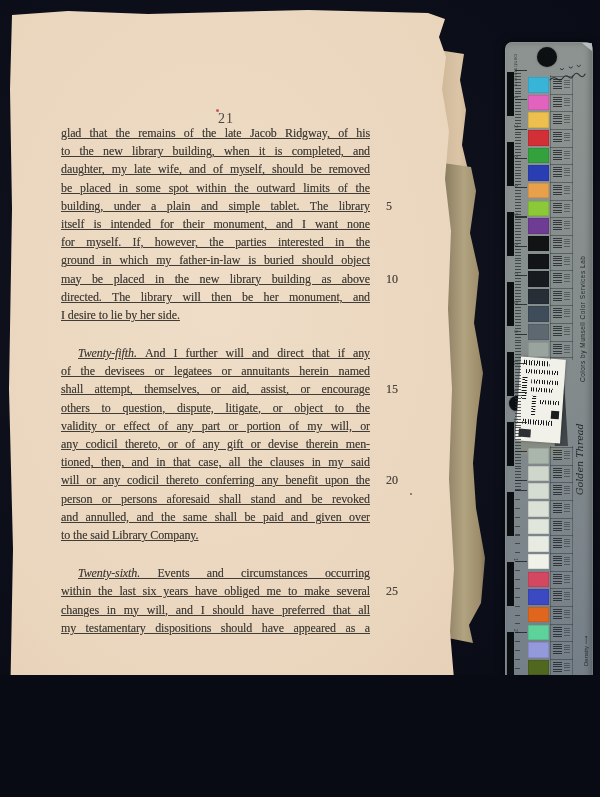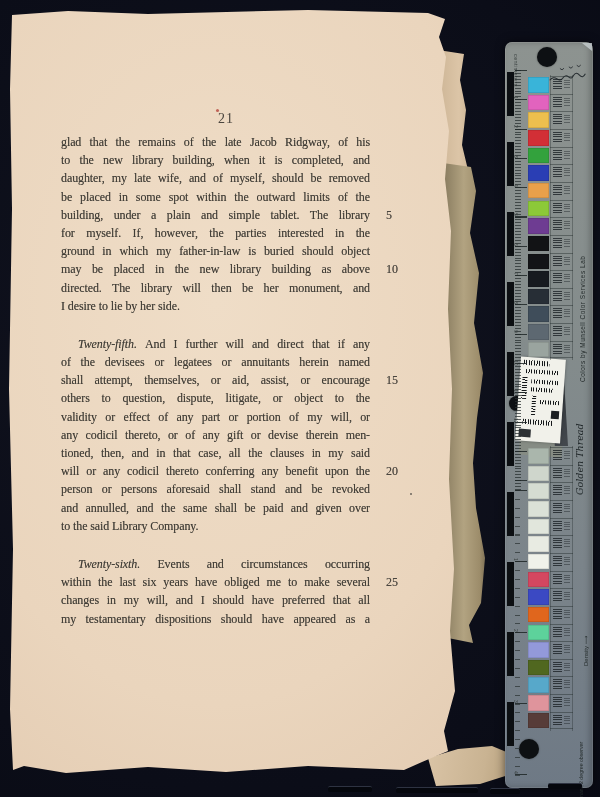--- a/index.html
+++ b/index.html
@@ -1,37 +1,37 @@
 <!DOCTYPE html>
 <html><head>
 <meta charset="utf-8">
 <style>
   html,body{margin:0;padding:0;background:#090b14;}
-  .stage{position:relative;width:600px;height:797px;overflow:hidden;
+  .stage{position:relative;width:600px;height:675px;overflow:hidden;
          background:radial-gradient(120% 90% at 40% 45%, #11131f 0%, #0b0d18 60%, #070810 100%);
          font-family:"Liberation Serif", serif;}
   
   .under{position:absolute;pointer-events:none;}
   #under-top{left:438px;top:50px;width:38px;height:132px;
     background:linear-gradient(90deg,#cdb596,#dcc5a7 55%,#c3ab8a);
     clip-path:polygon(0 0,26px 4px,22px 30px,28px 60px,24px 95px,30px 120px,26px 132px,0 128px);}
   #under-strip{left:443px;top:163px;width:46px;height:480px;
     background:linear-gradient(90deg,#877a5e,#b2a381 45%,#9c8c6a 80%,#6e614a);
     clip-path:polygon(0 0,28px 4px,33px 28px,27px 70px,36px 110px,31px 160px,40px 210px,34px 255px,30px 300px,33px 345px,42px 395px,38px 440px,26px 462px,30px 480px,0 474px);}
   #under-flap{left:428px;top:746px;width:92px;height:44px;
     background:linear-gradient(100deg,#dac4a6,#c9b392 60%,#b19a77);
     clip-path:polygon(0 12px,30px 3px,64px 0,88px 10px,90px 26px,52px 38px,8px 40px);}
   #page{position:absolute;left:8px;top:9px;width:452px;height:768px;
     background:radial-gradient(125% 105% at 46% 38%, #efddc7 0%, #ead5bd 50%, #e2cab0 80%, #d6ba99 100%);
     box-shadow:0 0 22px rgba(0,0,0,.6);
     clip-path:polygon(4px 6px,60px 2px,140px 5px,300px 1px,420px 4px,437px 10px,431px 28px,438px 48px,434px 80px,441px 122px,437px 170px,443px 222px,440px 300px,444px 380px,441px 470px,446px 560px,442px 622px,447px 682px,436px 722px,440px 742px,414px 753px,396px 761px,300px 757px,218px 763px,140px 758px,58px 764px,16px 757px,5px 761px,2px 700px,5px 540px,1px 380px,4px 200px,2px 80px);}
   #page-num{position:absolute;left:148px;top:102px;width:140px;text-align:center;
     font-size:14px;letter-spacing:1px;color:#4a453e;}
-  #text-block{position:absolute;left:53px;top:124px;width:309px;color:#403d36;
-    font-size:12px;letter-spacing:-0.1px;}
+  #text-block{position:absolute;left:53px;top:115px;width:309px;color:#403d36;
+    font-size:12px;letter-spacing:-0.1px;text-decoration:underline;}
   .para{margin:0;}
   .para + .para{margin-top:20px;}
   .tl{position:relative;height:18.2px;line-height:18.2px;text-align:justify;
       text-shadow:0 0 .5px rgba(64,61,54,.55);}
   .tl::after{content:"";display:inline-block;width:100%;height:0;}
   .tl.short{text-align:left;}
   .tl.short::after{display:none;}
   .tl.ind{text-indent:17px;}
   .lead{font-style:italic;}
   .ln{position:absolute;left:100%;margin-left:16px;top:0;width:30px;
@@ -81,20 +81,21 @@
 
   <div id="page">
     <div id="page-num">21</div>
     <div id="text-block">
         <div class="para">
           <div class="tl">glad that the remains of the late Jacob Ridgway, of his</div>
           <div class="tl">to the new library building, when it is completed, and</div>
           <div class="tl">daughter, my late wife, and of myself, should be removed</div>
           <div class="tl">be placed in some spot within the outward limits of the</div>
           <div class="tl">building, under a plain and simple tablet.  The library<span class="ln">5</span></div>
+          <div class="tl">itself is intended for their monument, and I want none</div>
           <div class="tl">for myself.  If, however, the parties interested in the</div>
           <div class="tl">ground in which my father-in-law is buried should object</div>
           <div class="tl">may be placed in the new library building as above<span class="ln">10</span></div>
           <div class="tl">directed.  The library will then be her monument, and</div>
           <div class="tl short">I desire to lie by her side.</div>
         </div>
         <div class="para">
           <div class="tl ind"><span class="lead">Twenty-fifth. </span>And I further will and direct that if any</div>
           <div class="tl">of the devisees or legatees or annuitants herein named</div>
           <div class="tl">shall attempt, themselves, or aid, assist, or encourage<span class="ln">15</span></div>

